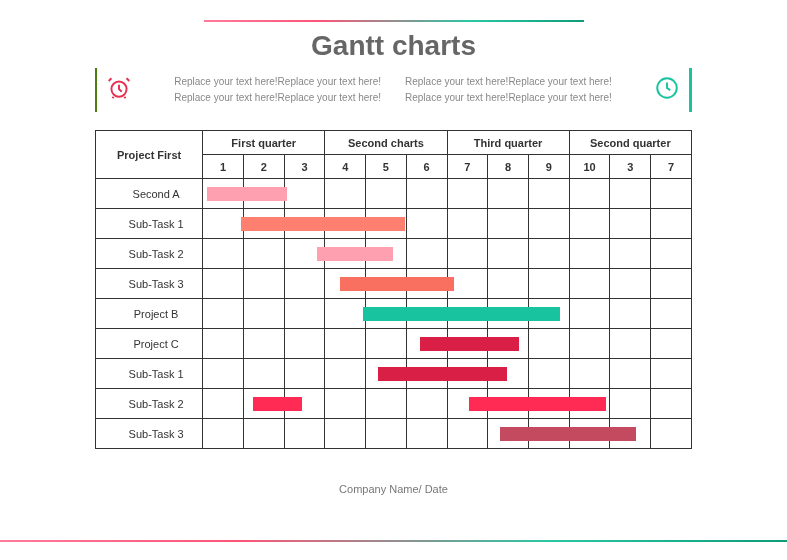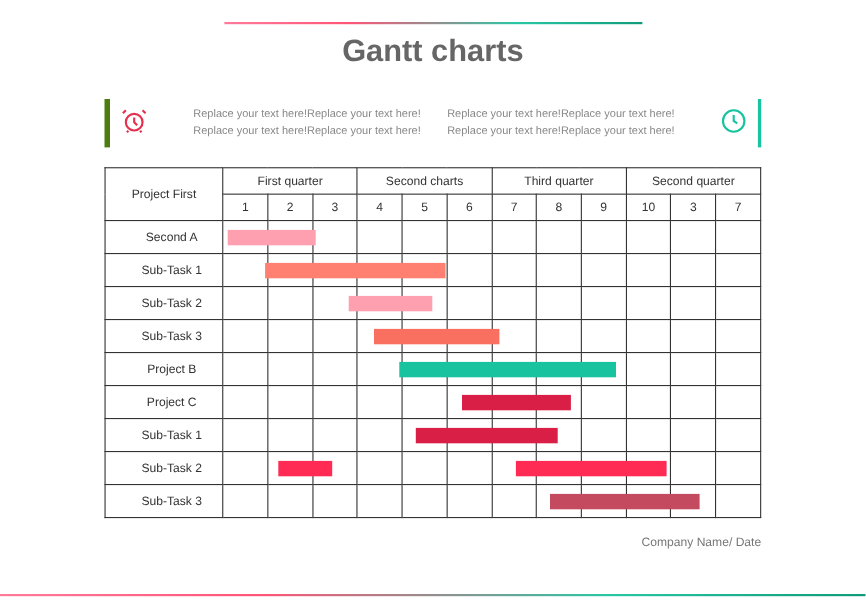--- a/index.html
+++ b/index.html
@@ -1,36 +1,36 @@
 <!DOCTYPE html>
 <html><head>
 <meta charset="utf-8">
 <style>
 * { box-sizing: border-box; margin: 0; padding: 0; }
 body { font-family: Arial, sans-serif; background: #fff; width: 787px; height: 560px; overflow: hidden; position: relative; }
 .container { padding: 20px 95px 10px 95px; }
 .title-small { text-align: center; font-size: 11px; color: #666; margin-bottom: 4px; }
 .title-bar { height: 2px; width: 380px; margin: 0 auto 8px auto; background: linear-gradient(to right, #ff7a9b 0%, #ff5577 30%, #2ac7a5 70%, #0f9b7a 100%); }
-.main-title { text-align: center; font-size: 28px; font-weight: bold; color: #666; margin-bottom: 28px; }
-.desc-box { display: flex; align-items: center; gap: 18px; border-left: 5px solid #4d7c0f; border-right: 3px solid #18c3a0; padding: 6px 9px; margin-bottom: 18px; }
+.main-title { text-align: center; font-size: 28px; font-weight: bold; color: #666; margin-bottom: 6px; }
+.desc-box { display: flex; align-items: center; gap: 18px; border-left: 2px solid #4d7c0f; border-right: 3px solid #18c3a0; padding: 6px 9px; margin-bottom: 18px; }
 .desc-text { flex: 1; display: flex; gap: 24px; justify-content: center; }
 .desc-col { font-size: 10px; color: #888; line-height: 1.6; }
 .icon-alarm svg { width: 26px; height: 26px; }
 .icon-clock svg { width: 26px; height: 26px; }
 .gantt-table { width: 100%; border-collapse: collapse; }
 .gantt-table th, .gantt-table td { border: 1px solid #333; font-size: 11px; color: #333; text-align: center; vertical-align: middle; }
-.gantt-table th { font-weight: normal; text-align: center; }
+.gantt-table th { font-weight: bold; text-align: center; }
 .col-label { width: 100px; font-weight: bold; font-size: 13px; }
 .qhdr { height: 24px; }
 .mhdr { height: 24px; width: 38px; }
 .row-label { height: 30px; font-size: 11px; padding-left: 14px; text-align: left; }
 .bar-cell { position: relative; padding: 0; }
 .bar-wrap { position: absolute; left: 0; top: 0; bottom: 0; width: calc(38px * 12); pointer-events: none; }
 .bar { position: absolute; height: 14px; top: 50%; transform: translateY(-50%); }
-.footer { text-align: right; font-size: 11px; color: #777; margin-top: 16px; }
+.footer { text-align: center; font-size: 11px; color: #777; margin-top: 34px; }
 .footer-bar { position: absolute; bottom: 18px; left: 0; right: 0; height: 2px; background: linear-gradient(to right, #ff7a9b 0%, #ff5577 30%, #2ac7a5 70%, #0f9b7a 100%); }
 </style>
 </head>
 <body>
 
 <div class="container">
   <div class="title-bar"></div>
   <div class="main-title">Gantt charts</div>
 
   <div class="desc-box">

